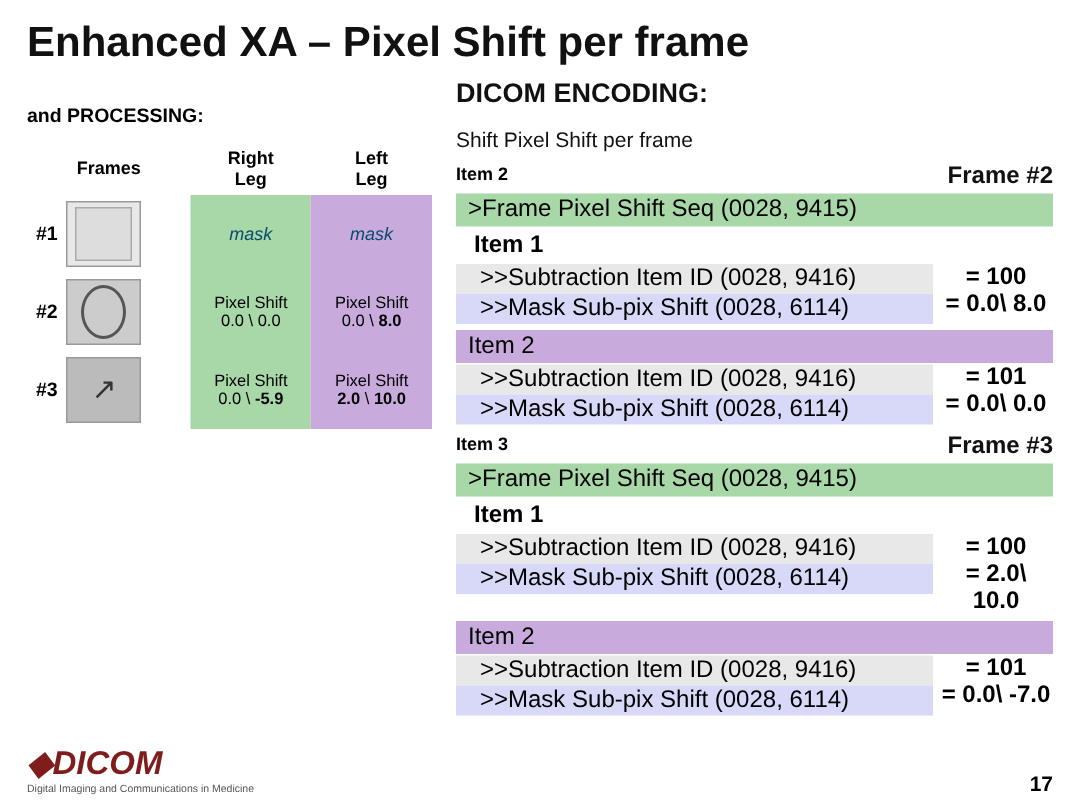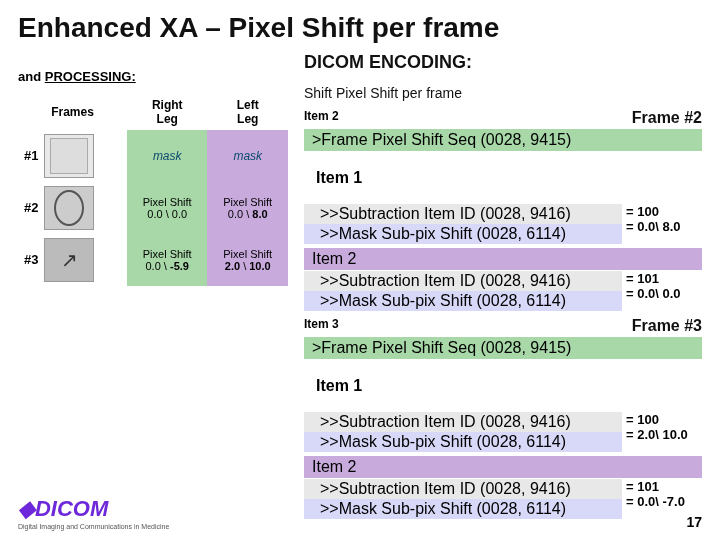--- a/index.html
+++ b/index.html
@@ -27,21 +27,21 @@
     .left-panel {
       width: 270px;
       flex-shrink: 0;
     }
     .left-header {
       font-size: 13px;
       font-weight: bold;
       margin-bottom: 8px;
       line-height: 1.3;
     }
-    .left-header .underline { text-decoration: underline; }
+    .left-header .underline { }
     .frames-table {
       width: 100%;
       border-collapse: collapse;
       font-size: 12px;
     }
     .frames-table th {
       background: #fff;
       font-weight: bold;
       padding: 4px 6px;
       text-align: center;
@@ -102,21 +102,21 @@
       font-size: 14px;
       margin-bottom: 8px;
       color: #111;
     }
     .seq-row {
       background: #a8d8a8;
       padding: 2px 8px;
       margin-bottom: 1px;
     }
     .sub-item-header {
-      padding: 17px 12px;
+      padding: 3px 12px;
       font-weight: bold;
     }
     .sub-item-row {
       display: flex;
       justify-content: space-between;
       padding: 1px 16px;
       background: #e8e8e8;
     }
     .sub-item-row2 {
       display: flex;
@@ -152,22 +152,22 @@
       font-size: 14px;
       font-weight: bold;
     }
     .row-with-val {
       display: flex;
       align-items: flex-start;
     }
     .dicom-entries { flex: 1; }
     .val-col {
       width: 80px;
-      text-align: left;
-      font-size: 13px;
+      text-align: center;
+      font-size: 16px;
       font-weight: bold;
       padding-left: 4px;
     }
     .item-outer {
       margin-bottom: 4px;
     }
     .frame-section {
       margin-bottom: 6px;
     }
     .frame-title-row {
@@ -331,16 +331,16 @@
             <div>= 101</div>
             <div>= 0.0\ -7.0</div>
           </div>
         </div>
       </div>
     </div>
   </div>
 </div>
 
 <div class="dicom-logo">
-  <span style="color:#6d28d9;font-style:italic;font-weight:bold;font-size:22px;text-align:right;">◆DICOM</span>
+  <span style="color:#7f1d1d;font-style:italic;font-weight:bold;font-size:22px;text-align:right;">◆DICOM</span>
   <div style="font-size:7px;color:#555;font-style:normal;font-weight:normal;margin-top:1px;">Digital Imaging and Communications in Medicine</div>
 </div>
 <div class="page-num">17</div>
 
 </body></html>

